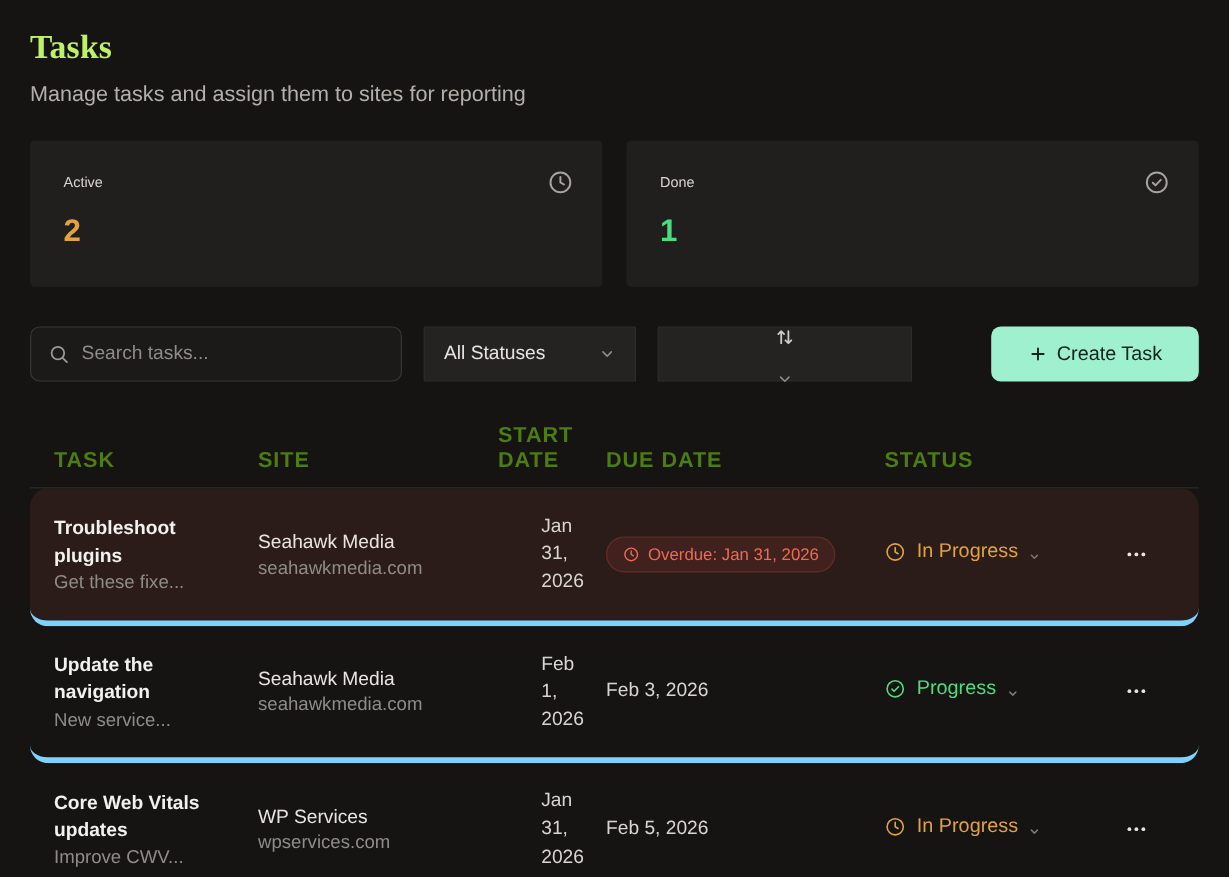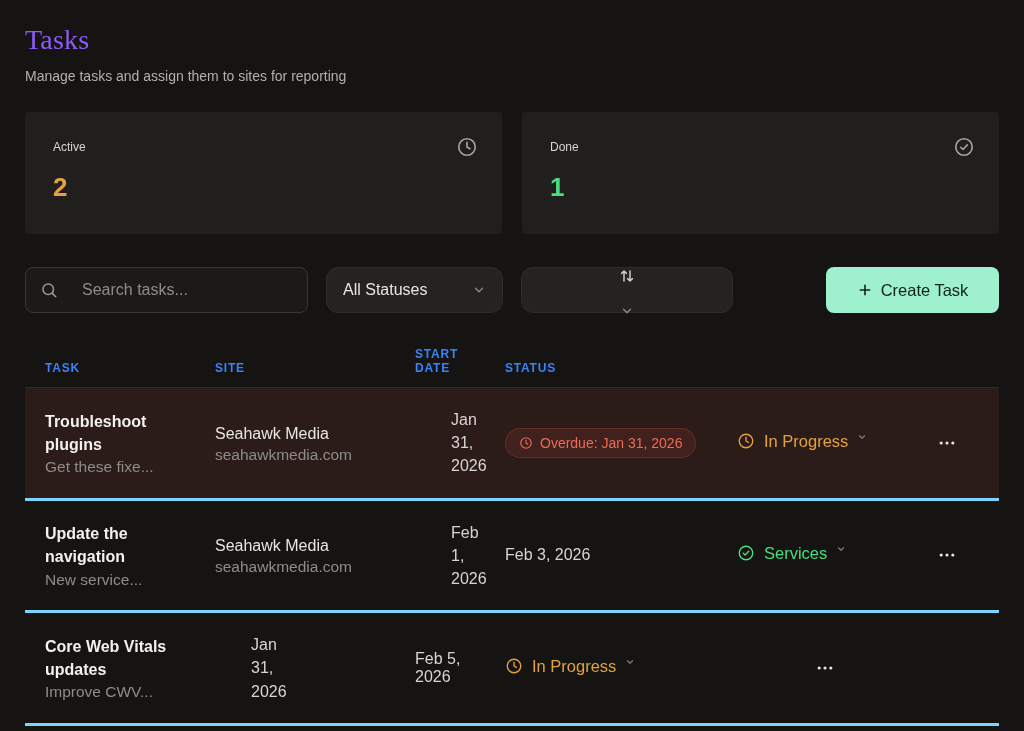--- a/index.html
+++ b/index.html
@@ -9,27 +9,27 @@
     color: #eceae7;
     font-family: "Liberation Sans", sans-serif;
     -webkit-font-smoothing: antialiased;
   }
   .page { padding: 24px 25px 0 25px; }
 
   
   .page-title {
     font-family: "Liberation Serif", serif;
     font-size: 28px;
-    font-weight: 400;
+    font-weight: 700;
     letter-spacing: 0.2px;
-    color: #8b5cf6;
+    color: #bef264;
   }
   .page-subtitle {
     margin-top: 12px;
-    font-size: 14px;
+    font-size: 18px;
     color: #b3b0ab;
     font-weight: 400;
   }
 
   
   .stats { display: flex; gap: 20px; margin-top: 28px; }
   .stat-card {
     flex: 1;
     background: #201f1e;
     border-radius: 4px;
@@ -38,39 +38,39 @@
   }
   .stat-top { display: flex; justify-content: space-between; align-items: center; }
   .stat-label { font-size: 12px; color: #d8d5d1; }
   .stat-icon { color: #a6a3a0; display: flex; }
   .stat-icon svg { width: 22px; height: 22px; }
   .stat-value { margin-top: 14px; font-size: 26px; font-weight: 700; }
 
   
   .toolbar { display: flex; gap: 18px; margin-top: 33px; align-items: center; }
   .search-box {
-    width: 283px; height: 46px;
+    width: 310px; height: 46px;
     background: #1b1a19;
     border: 1px solid #383735;
     border-radius: 8px;
     display: flex; align-items: center;
-    padding: 0 14px; gap: 24px;
+    padding: 0 14px; gap: 10px;
   }
   .search-box svg { width: 18px; height: 18px; color: #9b9894; flex: none; }
   .search-box input {
     background: transparent; border: none; outline: none;
     color: #e8e5e1; font-size: 16px; width: 100%;
     font-family: "Liberation Sans", sans-serif;
   }
   .search-box input::placeholder { color: #8f8c88; }
 
   .select {
     height: 46px; background: #242322;
     border: 1px solid #2e2d2b;
-    border-radius: 12px;
+    border-radius: 1px;
     display: flex; align-items: center;
     padding: 0 16px; gap: 10px;
     font-size: 16px; color: #e8e5e1;
     cursor: pointer;
   }
   .select .chev { color: #8f8c88; display: flex; }
   .select .chev svg { width: 14px; height: 14px; }
   .select-status { width: 177px; justify-content: space-between; }
   .select-sort { width: 212px; flex-direction: column; }
   .select-sort .label { flex: 1; white-space: nowrap; overflow: hidden; }
@@ -95,29 +95,30 @@
     grid-template-columns: 170px 200px 90px 232px 194px 1fr;
     align-items: center;
     padding: 0 20px;
   }
   .thead {
     border-bottom: 1px solid #2d2c2a;
     padding-top: 8px; padding-bottom: 12px;
     align-items: end;
   }
   .th {
-    font-size: 12px; font-weight: 700;
-    letter-spacing: 0.8px; color: #3b82f6;
+    font-size: 18px; font-weight: 700;
+    letter-spacing: 0.8px; color: #4d7c0f;
     padding-right: 18px;
   }
   .trow {
-    border-bottom: 3px solid #7dd3fc;
+    border-bottom: 5px solid #7dd3fc;
     min-height: 109px;
     padding-top: 20px; padding-bottom: 20px;
     cursor: pointer;
+    border-radius: 15px;
   }
   .trow.highlight { background: #2b1c1a; }
   .cell { padding-right: 18px; }
   .task-title { font-size: 16px; font-weight: 700; color: #f3f1ee; line-height: 1.45; }
   .task-desc { font-size: 15.5px; color: #8f8c88; margin-top: 2px; }
   .site-name { font-size: 16px; color: #e8e5e1; line-height: 1.5; }
   .site-domain { font-size: 15.5px; color: #8f8c88; }
   .start-date { font-size: 16px; color: #d8d5d1; line-height: 1.45; white-space: pre-line; margin-left: 36px; }
   .due-date { font-size: 16px; color: #d8d5d1; }
 
@@ -125,21 +126,21 @@
     display: inline-flex; align-items: center; gap: 7px;
     background: rgba(222, 76, 58, 0.12);
     border: 1px solid rgba(222, 76, 58, 0.25);
     color: #ee6a55;
     border-radius: 999px;
     padding: 6px 13px;
     font-size: 14px;
   }
   .overdue-badge svg { width: 14px; height: 14px; flex: none; }
 
-  .status-wrap { display: inline-flex; align-items: flex-start; gap: 9px; cursor: pointer; }
+  .status-wrap { display: inline-flex; align-items: flex-end; gap: 9px; cursor: pointer; }
   .status-wrap svg { width: 18px; height: 18px; flex: none; }
   .status-text { font-size: 16.5px; font-weight: 500; }
   .status-caret { display: flex; color: #7c7975; }
   .status-caret svg { width: 10px; height: 10px; }
 
   .menu-cell { display: flex; justify-content: center; }
   .menu-btn {
     background: none; border: none; color: #e8e5e1; cursor: pointer;
     display: flex; align-items: center; padding: 6px;
   }
@@ -225,20 +226,21 @@
     </button>
 
   </div>
 
   <div class="task-table">
 
     <div class="grid thead">
       <div class="th">TASK</div>
       <div class="th">SITE</div>
       <div class="th">START DATE</div>
+      <div class="th">DUE DATE</div>
       <div class="th">STATUS</div>
       <div class="th"></div>
     </div>
 
     <div class="grid trow highlight">
       <div class="cell">
         <div class="task-title">Troubleshoot plugins</div>
         <div class="task-desc">Get these fixe...</div>
       </div>
       <div class="cell">
@@ -293,21 +295,21 @@
       </div>
       <div class="cell start-date">Feb 1,
 2026</div>
       <div class="cell due-date">Feb 3, 2026</div>
       <div class="cell">
         <span class="status-wrap" style="color: rgb(74, 222, 128);">
           <svg viewBox="0 0 24 24" fill="none" stroke="currentColor" stroke-width="1.8" stroke-linecap="round" stroke-linejoin="round">
               <circle cx="12" cy="12" r="9"></circle>
               <path d="M8.4 12.3l2.4 2.4 4.8-5"></path>
             </svg>
-          <span class="status-text">Services</span>
+          <span class="status-text">Progress</span>
           <span class="status-caret">
             <svg viewBox="0 0 24 24" fill="none" stroke="currentColor" stroke-width="3" stroke-linecap="round" stroke-linejoin="round">
                 <path d="M6 9l6 6 6-6"></path>
               </svg>
           </span>
         </span>
       </div>
       <div class="cell menu-cell">
         <button class="menu-btn">
           <svg viewBox="0 0 24 24" fill="currentColor">
@@ -317,20 +319,24 @@
             </svg>
         </button>
       </div>
     </div>
 
     <div class="grid trow">
       <div class="cell">
         <div class="task-title">Core Web Vitals updates</div>
         <div class="task-desc">Improve CWV...</div>
       </div>
+      <div class="cell">
+        <div class="site-name">WP Services</div>
+        <div class="site-domain">wpservices.com</div>
+      </div>
       <div class="cell start-date">Jan
 31,
 2026</div>
       <div class="cell due-date">Feb 5, 2026</div>
       <div class="cell">
         <span class="status-wrap" style="color: rgb(226, 163, 62);">
           <svg viewBox="0 0 24 24" fill="none" stroke="currentColor" stroke-width="1.8" stroke-linecap="round" stroke-linejoin="round">
               <circle cx="12" cy="12" r="9"></circle>
               <path d="M12 7v5l3.2 1.9"></path>
             </svg>

